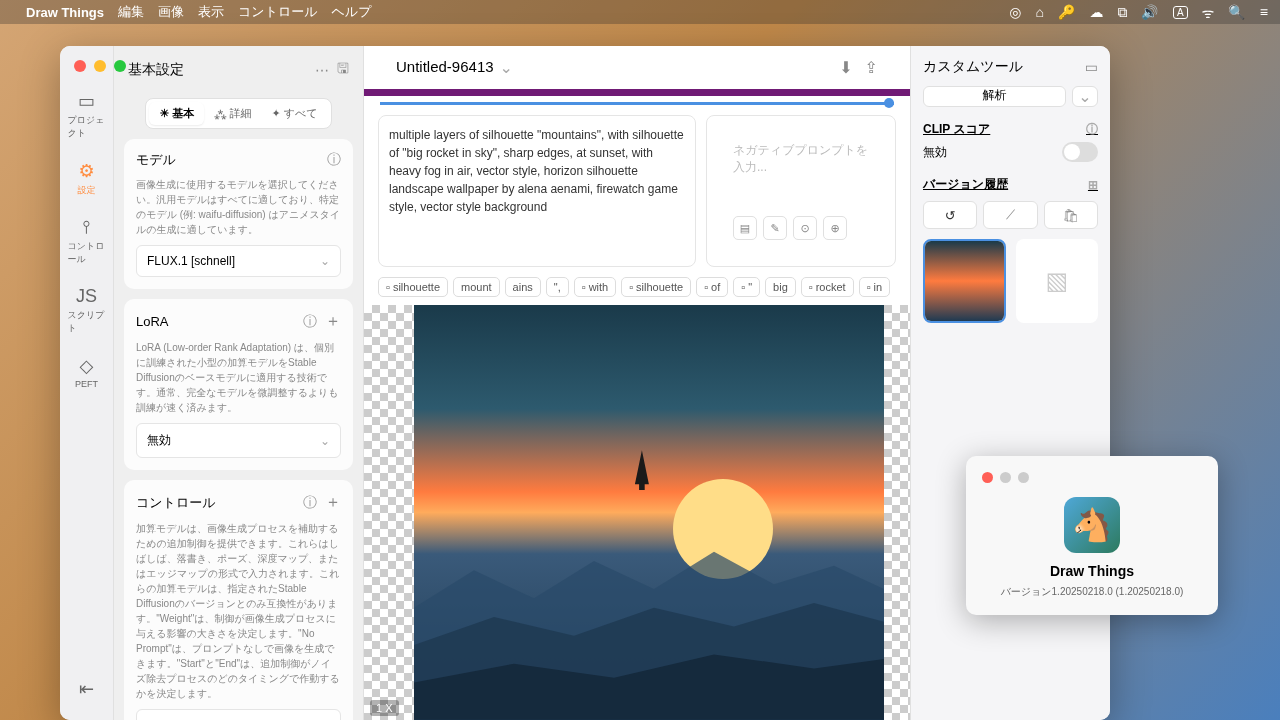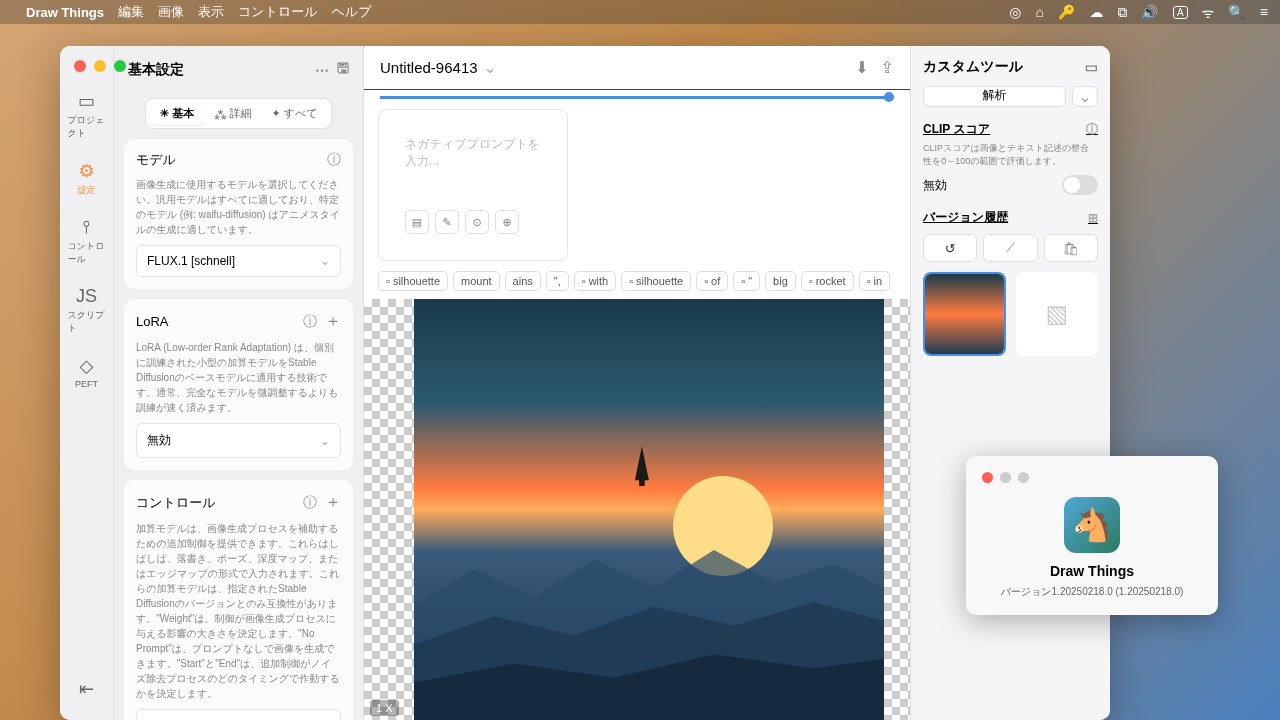--- a/index.html
+++ b/index.html
@@ -20,39 +20,39 @@
 .traffic { position: absolute; top: 14px; left: 14px; display: flex; gap: 8px; }
 .tl { width: 12px; height: 12px; border-radius: 50%; }
 .tl.r { background: #ff5f56; } .tl.y { background: #ffbd2e; } .tl.g { background: #27c93f; }
 .rail-item { display: flex; flex-direction: column; align-items: center; padding: 8px 4px; border-radius: 8px; cursor: pointer; color: #666; font-size: 9px; width: 46px; }
 .rail-item.active { color: #ff8c3f; }
 .rail-item .ico { font-size: 18px; margin-bottom: 2px; }
 .rail-bottom { margin-top: auto; margin-bottom: 10px; }
 
 
 .settings { width: 250px; background: #efefef; border-right: 1px solid #e0e0e0; overflow-y: auto; }
-.settings-header { display: flex; align-items: center; padding: 12px 14px; font-size: 14px; font-weight: 700; }
+.settings-header { display: flex; align-items: center; padding: 12px 14px; font-size: 14px; font-weight: 400; }
 .settings-header .spacer { flex: 1; }
 .settings-header .hicon { color: #888; margin-left: 8px; cursor: pointer; }
 .tabbar { display: flex; justify-content: center; padding: 4px 12px 10px; }
 .tabgroup { background: #fff; border-radius: 8px; padding: 3px; display: flex; border: 1px solid #e0e0e0; }
 .tab { padding: 4px 10px; font-size: 11px; border-radius: 6px; cursor: pointer; color: #666; display: flex; align-items: center; gap: 3px; }
 .tab.active { background: #fff; font-weight: 600; color: #000; box-shadow: 0 1px 2px rgba(0,0,0,0.08); }
 
 .card { background: #fcfcfc; margin: 0 10px 10px; border-radius: 10px; padding: 12px; }
 .card-header { display: flex; align-items: center; font-size: 13px; font-weight: 400; margin-bottom: 8px; }
 .card-header .info { margin-left: auto; color: #999; font-size: 14px; }
 .card-header .plus { margin-left: 8px; color: #888; font-size: 16px; cursor: pointer; }
 .card-desc { font-size: 10px; color: #888; line-height: 1.5; }
 .select-row { display: flex; align-items: center; background: #fff; border: 1px solid #e5e5e5; border-radius: 6px; padding: 8px 10px; margin-top: 8px; font-size: 12px; cursor: pointer; }
 .select-row .chev { margin-left: auto; color: #aaa; }
 
 
 .center { flex: 1; display: flex; flex-direction: column; background: #fff; }
-.doc-header { display: flex; align-items: center; padding: 12px 16px; border-bottom: 1px solid #701a75; }
+.doc-header { display: flex; align-items: flex-start; padding: 12px 32px; border-bottom: 7px solid #701a75; }
 .doc-title { font-size: 15px; font-weight: 500; }
 .doc-chev { color: #aaa; margin-left: 6px; }
 .doc-header .spacer { flex: 1; }
 .doc-header .dicon { color: #888; margin-left: 12px; cursor: pointer; }
 
 .slider-track { height: 3px; background: #4a90e2; margin: 6px 16px 0; position: relative; }
 .slider-track .knob { position: absolute; right: 0; top: -4px; width: 10px; height: 10px; background: #4a90e2; border-radius: 50%; }
 
 .prompts { display: flex; gap: 10px; padding: 10px 14px; }
 .prompt-box { flex: 1; border: 1px solid #e5e5e5; border-radius: 8px; padding: 10px; font-size: 12px; line-height: 1.5; color: #333; min-height: 80px; }
@@ -65,21 +65,21 @@
 
 .canvas { flex: 1; background-image: linear-gradient(45deg,#ccc 25%,transparent 25%),linear-gradient(-45deg,#ccc 25%,transparent 25%),linear-gradient(45deg,transparent 75%,#ccc 75%),linear-gradient(-45deg,transparent 75%,#ccc 75%); background-size: 16px 16px; background-position: 0 0,0 8px,8px -8px,-8px 0; position: relative; display: flex; align-items: center; justify-content: center; padding-left: 24px; }
 .genimg { width: 470px; height: 100%; background: linear-gradient(to bottom, #1a3a4a 0%, #2d5a6e 25%, #ff7b3f 45%, #ffab5c 50%, #3a5a7a 60%, #1f3a52 100%); position: relative; overflow: hidden; }
 .sun { position: absolute; width: 100px; height: 100px; background: #ffdd88; border-radius: 50%; left: 55%; top: 42%; }
 .rocket { position: absolute; left: 47%; top: 35%; width: 14px; height: 40px; background: #1a1a1a; clip-path: polygon(50% 0, 100% 85%, 70% 85%, 70% 100%, 30% 100%, 30% 85%, 0 85%); }
 .mtn { position: absolute; bottom: 0; width: 100%; height: 45%; }
 .zoom-label { position:absolute; bottom: 4px; left: 6px; font-size: 11px; color: #fff; background: rgba(0,0,0,0.3); padding: 2px 6px; border-radius: 3px; }
 
 
 .rightp { width: 200px; background: #f5f5f7; border-left: 1px solid #e0e0e0; padding: 12px; }
-.right-header { display: flex; align-items: center; font-size: 14px; font-weight: 700; margin-bottom: 10px; }
+.right-header { display: flex; align-items: center; font-size: 14px; font-weight: 400; margin-bottom: 10px; }
 .right-header .ricon { margin-left: auto; color: #888; cursor: pointer; }
 .analyze-row { display: flex; gap: 6px; margin-bottom: 14px; }
 .analyze-btn { flex: 1; background: #fff; border: 1px solid #e0e0e0; border-radius: 6px; font-size: 12px; text-align: center; cursor: pointer; }
 .analyze-chev { width: 26px; background: #fff; border: 1px solid #e0e0e0; border-radius: 6px; display: flex; align-items: center; justify-content: center; color: #aaa; cursor: pointer; }
 
 .section-title { font-size: 12px; font-weight: 600; margin-bottom: 4px; display: flex; align-items: center; text-decoration: underline; }
 .section-title .info { margin-left: auto; color: #aaa; }
 .section-desc { font-size: 9px; color: #888; line-height: 1.4; margin-bottom: 8px; }
 .toggle-row { display: flex; align-items: center; font-size: 12px; margin-bottom: 14px; }
 .toggle { margin-left: auto; width: 36px; height: 20px; background: #ddd; border-radius: 10px; position: relative; cursor: pointer; }
@@ -220,20 +220,21 @@
       <span class="doc-title">Untitled-96413</span>
       <span class="doc-chev">⌄</span>
       <span class="spacer"></span>
       <span class="dicon">⬇</span>
       <span class="dicon">⇪</span>
     </div>
     <div class="slider-track">
         <div class="knob"></div>
       </div>
     <div class="prompts">
+      <div class="prompt-box">multiple layers of silhouette "mountains", with silhouette of "big rocket in sky", sharp edges, at sunset, with heavy fog in air, vector style, horizon silhouette landscape wallpaper by alena aenami, firewatch game style, vector style background</div>
       <div class="neg-box">
         <span style="color:#bbb">ネガティブプロンプトを入力...</span>
         <div class="neg-toolbar">
           <div class="neg-btn">▤</div>
           <div class="neg-btn">✎</div>
           <div class="neg-btn">⊙</div>
           <div class="neg-btn">⊕</div>
         </div>
       </div>
     </div>
@@ -278,21 +279,20 @@
       <span class="ricon">▭</span>
     </div>
     <div class="analyze-row">
       <div class="analyze-btn">解析</div>
       <div class="analyze-chev">⌄</div>
     </div>
     <div class="section-title">
         <span>CLIP スコア</span>
         <span class="info">ⓘ</span>
       </div>
-    <div class="section-desc">CLIPスコアは画像とテキスト記述の整合性を0～100の範囲で評価します。</div>
     <div class="toggle-row">
       <span>無効</span>
       <div class="toggle"></div>
     </div>
     <div class="section-title" style="margin-bottom:8px">
         <span>バージョン履歴</span>
         <span class="info">⊞</span>
       </div>
     <div class="version-toolbar">
       <div class="vbtn active">↺</div>

